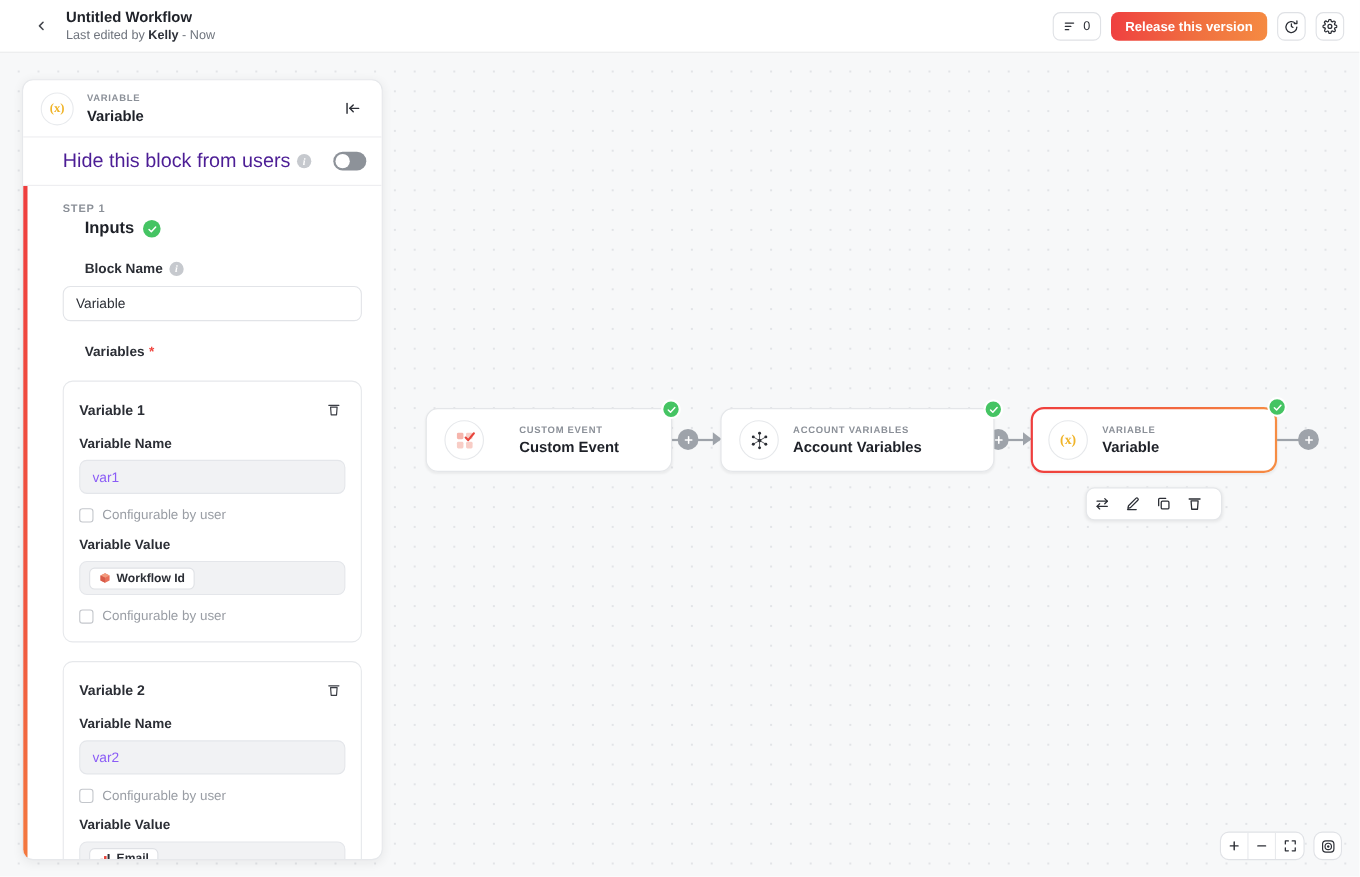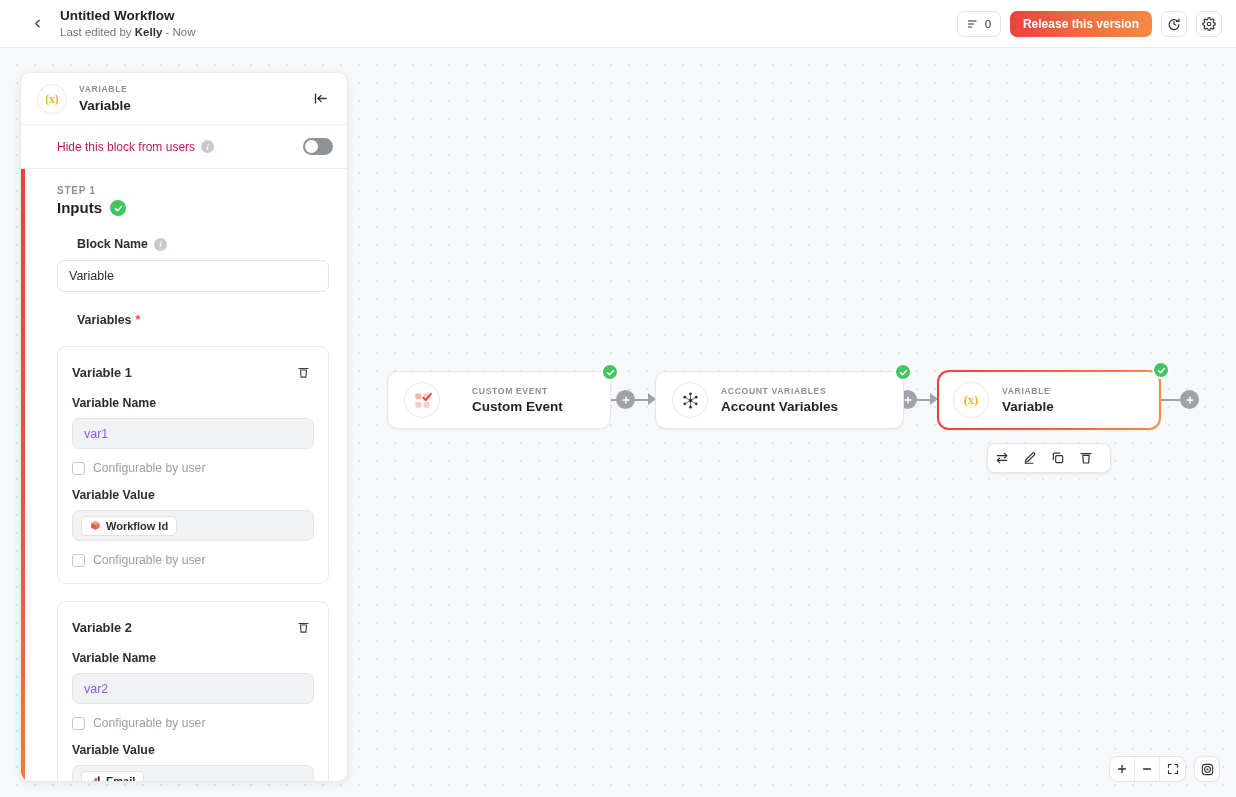--- a/index.html
+++ b/index.html
@@ -170,21 +170,21 @@
   .collapse-btn {
     margin-left: auto; width: 26px; height: 26px; display: flex;
     align-items: center; justify-content: center; cursor: pointer;
     border-radius: 6px; color: #2c2f36;
   }
 
   .hide-row {
     height: 44px; flex: none; display: flex; align-items: center;
     padding: 0 14px 0 36px; border-bottom: 1px solid #ededf0;
   }
-  .hide-label { font-size: 12px; color: #be185d; }
+  .hide-label { font-size: 18px; color: #4c1d95; }
   .info-dot {
     display: inline-flex; align-items: center; justify-content: center;
     width: 13px; height: 13px; border-radius: 50%; background: #c6c9ce;
     color: #fff; font-size: 9px; font-style: italic; font-weight: bold;
     margin-left: 6px; vertical-align: middle; font-family: "Liberation Serif", serif;
   }
   .toggle {
     margin-left: auto; width: 30px; height: 17px; border-radius: 9px;
     background: #8d9299; position: relative; cursor: pointer; flex: none;
   }
@@ -199,21 +199,21 @@
   }
   .step-accent {
     position: absolute; left: 0; top: 0; width: 4px; height: 100%;
     background: linear-gradient(to bottom, #ee3e3e 0%, #ef5840 65%, #f3793f 100%);
   }
   .step-content { padding: 16px 18px 0 32px; }
   .step-kicker {
     font-size: 10px; letter-spacing: .075em; color: #8b9098;
     text-transform: uppercase; font-weight: bold;
   }
-  .step-head { display: flex; align-items: flex-end; gap: 8px; margin-top: 3px; }
+  .step-head { display: flex; align-items: flex-end; gap: 8px; margin-top: 3px; margin-left: 20px; }
   .step-title { font-size: 15px; font-weight: bold; color: #1e2128; }
   .step-check {
     width: 16px; height: 16px; border-radius: 50%; background: #45c463;
     display: flex; align-items: center; justify-content: center; color: #fff;
   }
 
   .field-label {
     font-size: 12.4px; font-weight: bold; color: #2b2e35;
     margin-top: 21px; display: flex; align-items: center; margin-left: 20px;
   }

